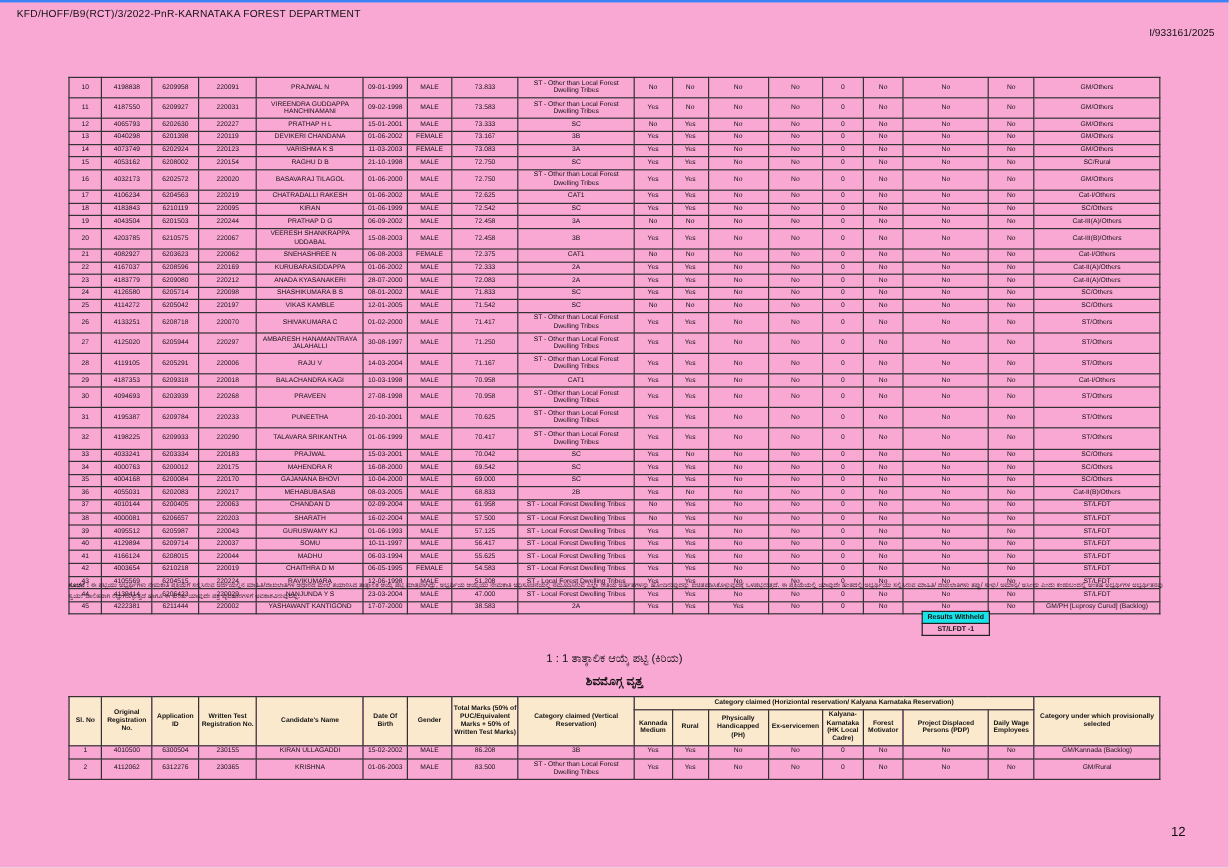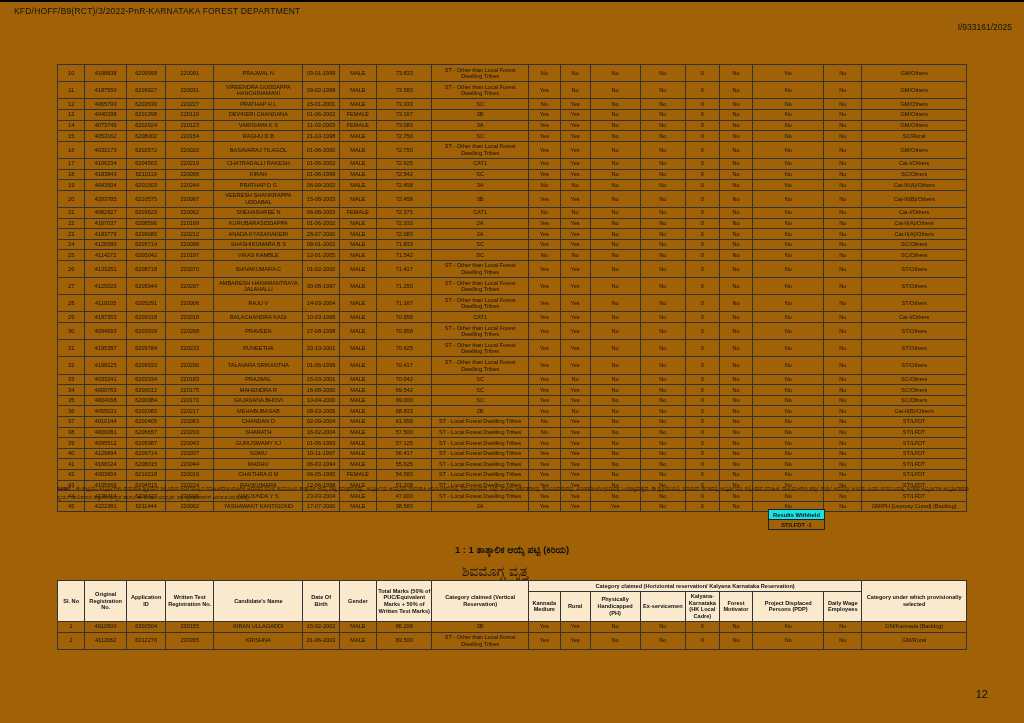--- a/index.html
+++ b/index.html
@@ -1,21 +1,21 @@
 <!DOCTYPE html>
 <html><head>
 <meta charset="utf-8">
 <style>
   * { margin:0; padding:0; box-sizing:border-box; }
   html,body { background:#e8e8e8; }
   .page {
     position:relative; width:1024px; height:723px; margin:0 auto;
-    background:#a16207; overflow:hidden;
+    background:#f9a8d4; overflow:hidden;
     font-family:"Liberation Sans", sans-serif; color:#111;
-    border-top:2px solid #000000;
+    border-top:2px solid #3b82f6;
   }
   .doc-header-left  { position:absolute; top:4px; left:14px;  font-size:8.5px; letter-spacing:.2px; color:#111; }
   .doc-header-right { position:absolute; top:20px; right:12px; font-size:8.5px; color:#111; }
 
   table.grid { border-collapse:collapse; table-layout:fixed; width:910px; }
   table.grid td, table.grid th {
     border:0.6px solid #333; font-size:5.6px; line-height:1.18;
     text-align:center; vertical-align:middle; padding:1.5px 1px;
     overflow:hidden; word-wrap:break-word;
   }
@@ -30,25 +30,25 @@
 
   .withheld { position:absolute; top:507px; left:768px; border-collapse:collapse; }
   .withheld td {
     border:0.8px solid #222; font-size:5.8px; font-weight:bold;
     text-align:center; padding:1.5px 4px;
   }
   .withheld .cyan { background:#17e3e8; }
 
   .sec-title {
     position:absolute; top:542px; left:57px; width:910px;
-    text-align:center; font-size:9.5px; font-weight:bold;
+    text-align:center; font-size:9.5px; font-weight:normal;
   }
   .sec-subtitle {
-    position:absolute; top:561px; left:40px; width:910px;
-    text-align:center; font-size:14px; font-weight:normal;
+    position:absolute; top:561px; left:57px; width:910px;
+    text-align:center; font-size:10px; font-weight:bold;
   }
   .sel-table-wrap { position:absolute; top:578px; left:57px; }
 
   .page-number { position:absolute; top:686px; right:36px; font-size:11px; color:#111; }
 
   col.c-sl{width:3.0%} col.c-reg{width:4.6%} col.c-app{width:4.3%} col.c-wt{width:5.3%}
   col.c-name{width:9.8%} col.c-dob{width:4.0%} col.c-gen{width:4.1%} col.c-marks{width:6.1%}
   col.c-catv{width:10.6%} col.c-kn{width:3.5%} col.c-ru{width:3.3%} col.c-ph{width:5.5%}
   col.c-ex{width:5.0%} col.c-kk{width:3.7%} col.c-fm{width:3.7%} col.c-pdp{width:7.8%}
   col.c-dw{width:4.2%} col.c-sel{width:11.5%}

